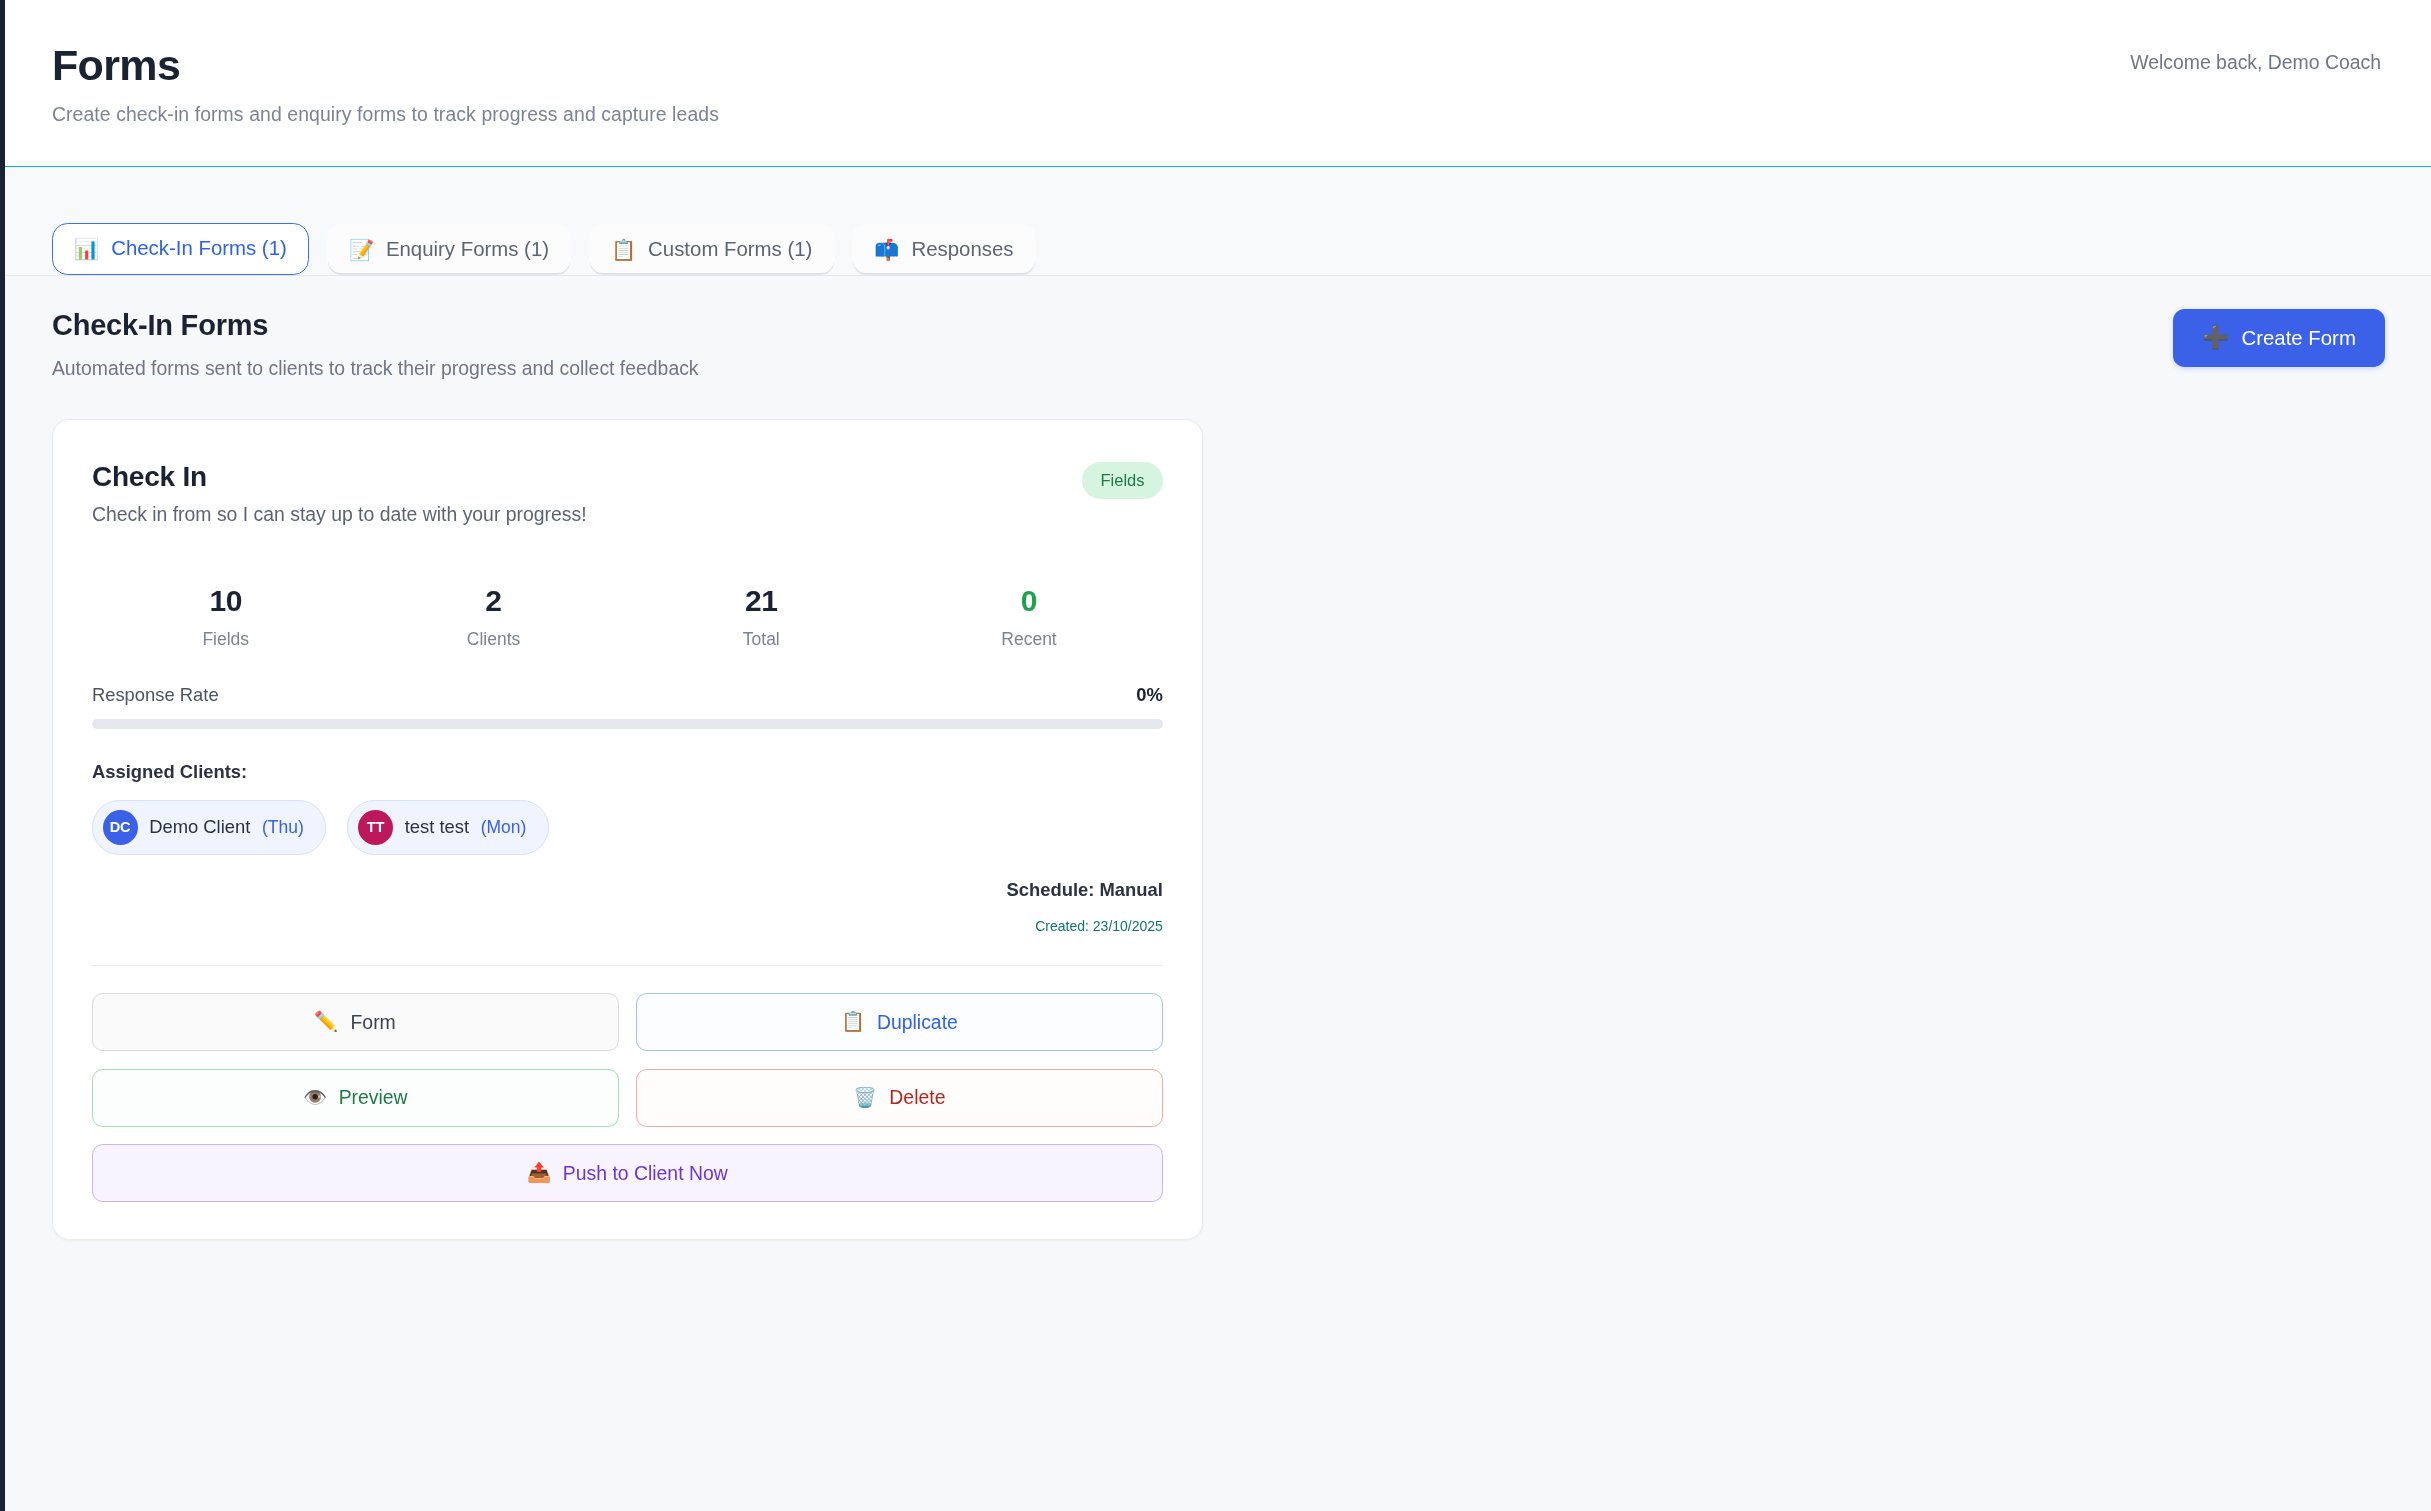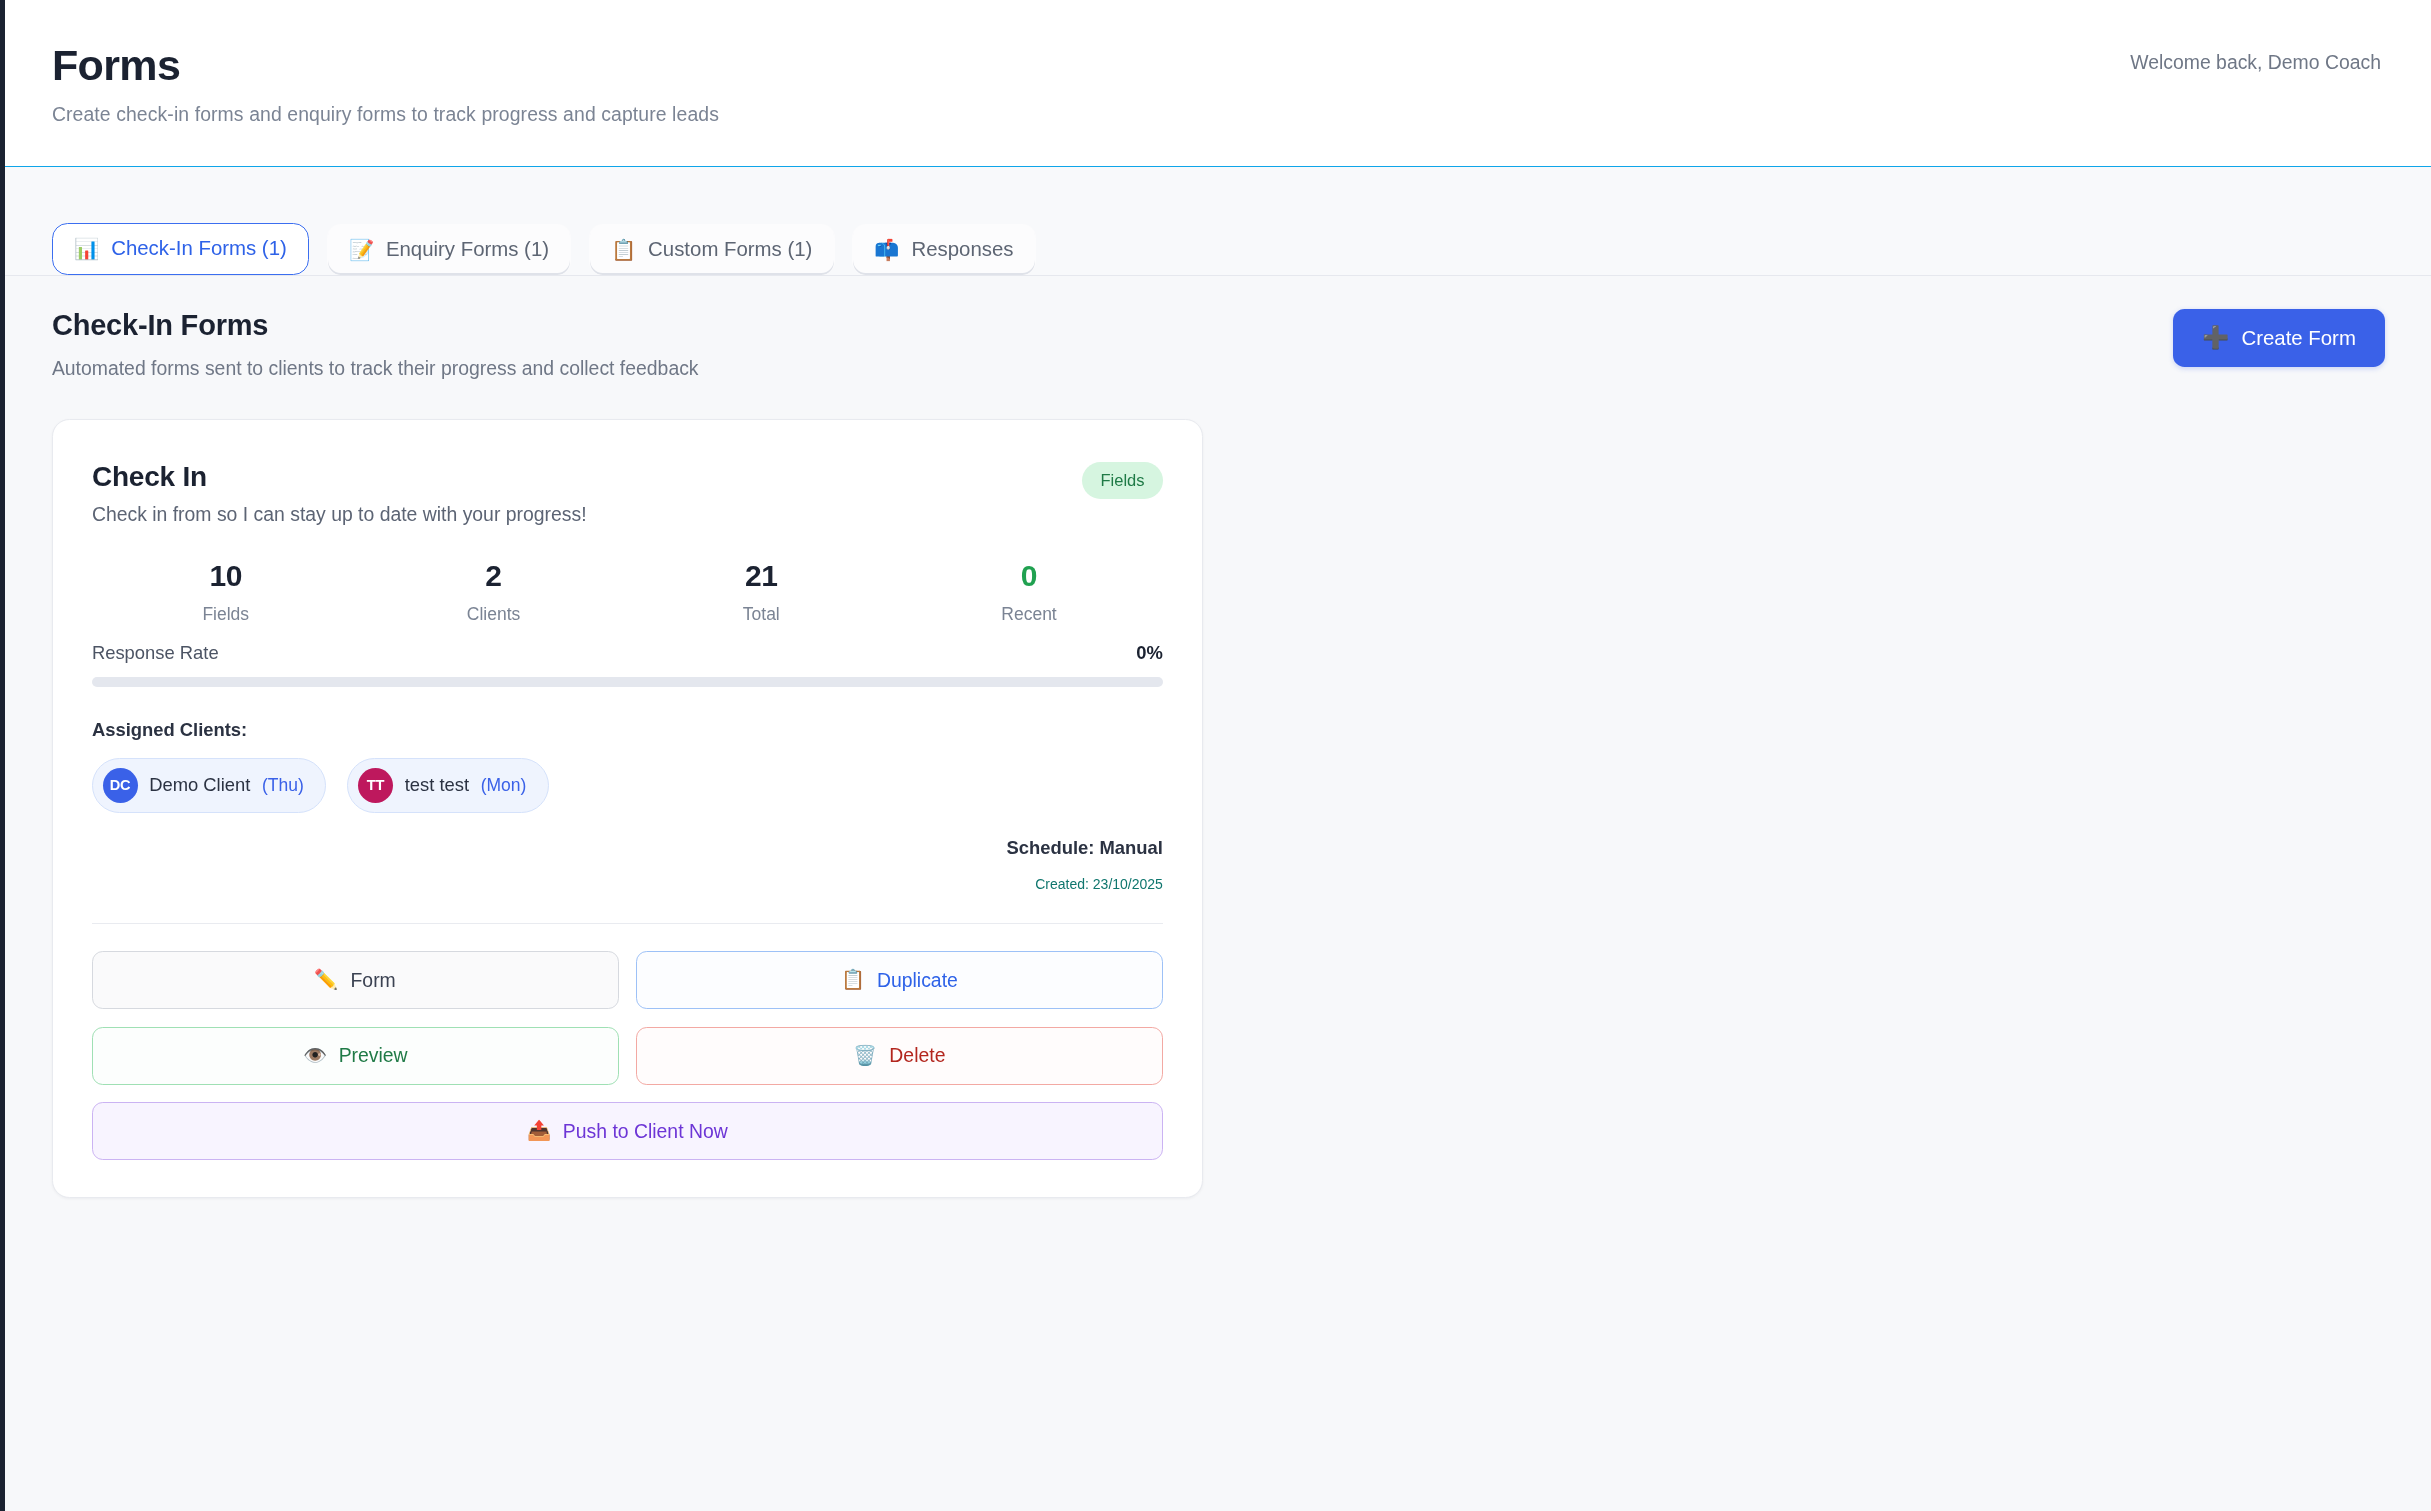--- a/index.html
+++ b/index.html
@@ -206,29 +206,30 @@
     grid-template-columns: repeat(4, 1fr);
   }
   .stat {
     text-align: center;
   }
   .stat-value {
     font-size: 30px;
     font-weight: 700;
     color: #1b2231;
     letter-spacing: -0.3px;
+    margin-top: 25px;
   }
   .stat-value.green { color: #20a150; }
   .stat-label {
     margin-top: 11.6px;
     font-size: 17.5px;
     color: #7b8494;
   }
 
-  .rate-block { margin-top: 17px; }
+  .rate-block { margin-top: 34px; }
   .rate-row {
     display: flex;
     align-items: baseline;
     justify-content: space-between;
   }
   .rate-label { font-size: 18.4px; color: #4c5464; }
   .rate-value { font-size: 18.4px; font-weight: 700; color: #1b2231; }
   .rate-track {
     margin-top: 12.6px;
     height: 9.7px;

